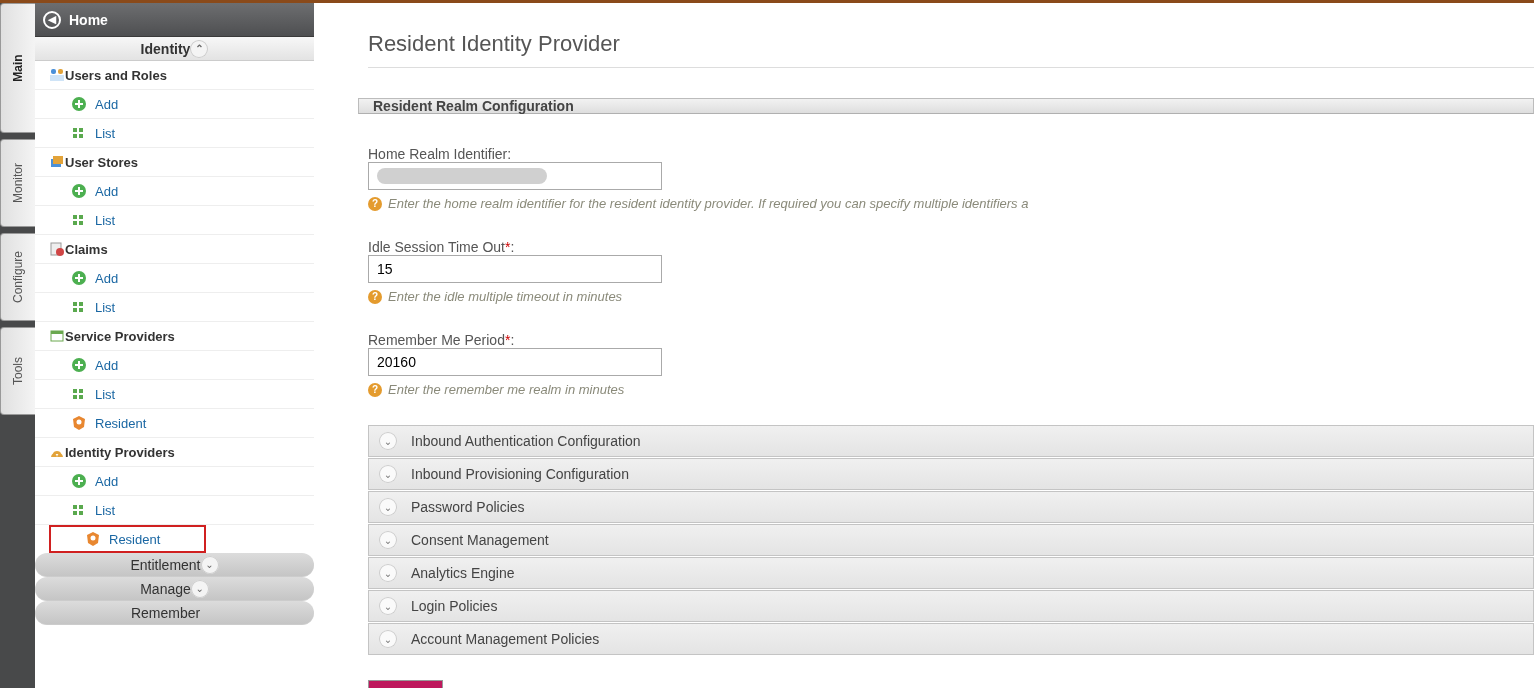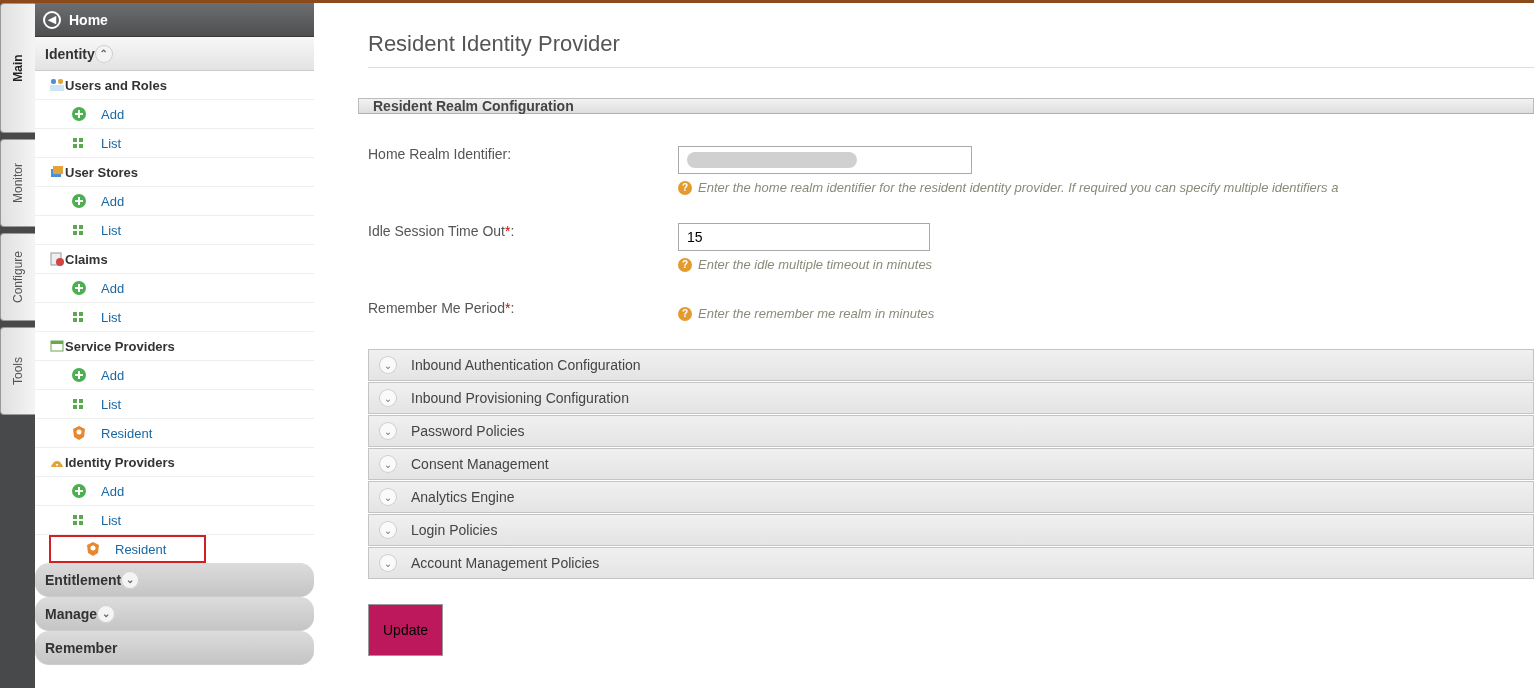--- a/index.html
+++ b/index.html
@@ -13,43 +13,43 @@
     .rail-tab { background: linear-gradient(to right, #e0e0e0, #f4f4f4); border: 1px solid #999; border-right: none; border-radius: 4px 0 0 4px; margin-top: 6px; height: 88px; color: #333; }
     .rail-tab.active { height: 130px; margin-top: 0; }
     .rail-tab.active span { font-weight: bold; color: #222; }
     
     .sidebar { position: absolute; left: 35px; top: 3px; bottom: 0; width: 279px; background: #fff; }
     
     .home-header { height: 34px; background: linear-gradient(to bottom, #6d6e70, #4e4f51); color: #fff; display: flex; align-items: center; padding: 0 8px; border-bottom: 1px solid #3a3a3a; }
     .home-header .back-icon { width: 18px; height: 18px; border-radius: 50%; border: 2px solid #fff; display: inline-flex; align-items: center; justify-content: center; margin-right: 8px; font-size: 11px; line-height: 1; cursor: pointer; }
     .home-header .title { font-weight: bold; font-size: 14px; }
     
-    .section-header { height: 34px; display:flex; align-items:center; justify-content:flex-start; padding:8px 10px; border-bottom:1px solid #ccc; cursor:pointer; }
+    .section-header { height: 24px; display:flex; align-items:center; justify-content:center; padding:8px 10px; border-bottom:1px solid #ccc; cursor:pointer; }
     .section-header.light { background: linear-gradient(to bottom, #f7f7f7, #e3e3e3); color:#333; font-weight:bold; font-size:14px; }
-    .section-header.dark { background: linear-gradient(to bottom, #dcdcdc, #c5c5c5); color:#333; font-weight:bold; font-size:14px;border-radius:14px; }
+    .section-header.dark { background: linear-gradient(to bottom, #dcdcdc, #c5c5c5); color:#333; font-weight:normal; font-size:14px;border-radius:14px; }
     .chev { width:18px; height:18px; border-radius:50%; background:#f4f4f4; display:inline-flex; align-items:center; justify-content:center; font-size:10px; color:#666; box-shadow: inset 0 0 0 1px #ccc; }
     
     .tree { padding: 0; }
     .tree-parent { padding: 6px 10px 6px 14px; color:#333; font-size:13px; border-bottom:1px solid #eee; display:flex; align-items:center; gap:0; cursor:pointer; font-weight:600; }
-    .tree-child { padding: 6px 10px 6px 36px; color:#1a67a3; font-size:13px; border-bottom:1px solid #eee; display:flex; align-items:flex-end; gap:14px; cursor:pointer; }
+    .tree-child { padding: 6px 10px 6px 36px; color:#1a67a3; font-size:13px; border-bottom:1px solid #eee; display:flex; align-items:flex-end; gap:8px; cursor:pointer; }
     .tree-child.highlight { border:2px solid #d02020; padding: 4px 8px 4px 34px; margin: 0 108px 0 14px; }
     
     .ic { width:16px; height:16px; display:inline-flex; align-items:center; justify-content:center; flex-shrink:0; }
     .ic-users svg, .ic-store svg, .ic-claims svg, .ic-sp svg, .ic-idp svg, .ic-add svg, .ic-list svg, .ic-shield svg { display:block; }
     
     .content { position:absolute; left: 340px; top:3px; right:0; bottom:0; background:#fff; overflow:hidden; }
     .page-title { font-size: 22px; color:#555; padding: 28px 0 10px 0; border-bottom:1px solid #ddd; margin-bottom: 30px; margin-left: 28px; }
     
     .panel-hdr { margin-left:18px; height:16px; display:flex; align-items:center; padding:0 14px; background: linear-gradient(to bottom, #f2f2f2, #dedede); border:1px solid #bcbcbc; border-bottom-color:#b0b0b0; font-weight:bold; color:#444; font-size:14px; }
     
-    .form-row { display:flex; padding: 10px 0 0 28px; }
+    .form-row { display:flex; padding: 10px 0 0 28px; flex-direction: column; }
     .form-label { width: 310px; color:#555; font-size:14px; }
     .form-label .req { color:#c00; }
     .form-field { flex:1; }
-    .form-field input { width:252px; height:28px; padding:2px 8px; font-size:14px; border:1px solid #aaa; }
+    .form-field input { width:294px; height:28px; padding:2px 8px; font-size:14px; border:1px solid #aaa; }
     .form-hint { margin-top:6px; color:#8a8a7a; font-style:italic; font-size:13px; display:flex; align-items:center; gap:6px; }
     .hint-ic { width:14px; height:14px; border-radius:50%; background:#e49b2e; color:#fff; font-size:10px; font-weight:bold; display:inline-flex; align-items:center; justify-content:center; font-style:normal; }
     .blur { background:#d0d0d0; border-radius:8px; display:inline-block; width:170px; height:16px; }
     
     .acc-wrap { margin: 28px 0 0 28px; }
     .acc-item { height:32px; display:flex; align-items:center; gap:14px; padding:0 10px; background: linear-gradient(to bottom, #f0f0f0, #e4e4e4); border:1px solid #c4c4c4; margin-bottom:1px; }
     .acc-item .chev2 { width:18px; height:18px; border-radius:50%; background:#fafafa; display:inline-flex; align-items:center; justify-content:center; color:#777; font-size:10px; box-shadow: inset 0 0 0 1px #ccc; }
     .acc-item .tt { font-size:14px; color:#444; }
     
     .update-btn { margin: 24px 0 0 28px; padding:17px 14px; border:1px solid #999; background:#be185d; font-size:14px; cursor:pointer; }
@@ -305,20 +305,21 @@
         <span class="hint-ic">?</span>
         <span>Enter the idle multiple timeout in minutes</span>
       </div>
     </div>
   </div>
 
   
   <div class="form-row" style="margin-top:18px">
     <div class="form-label"><span>Remember Me Period</span><span class="req">*</span>:</div>
     <div class="form-field">
+      <input type="text" value="20160" style="">
       <div class="form-hint">
         <span class="hint-ic">?</span>
         <span>Enter the remember me realm in minutes</span>
       </div>
     </div>
   </div>
 
   
   <div class="acc-wrap">
     <div class="acc-item">

